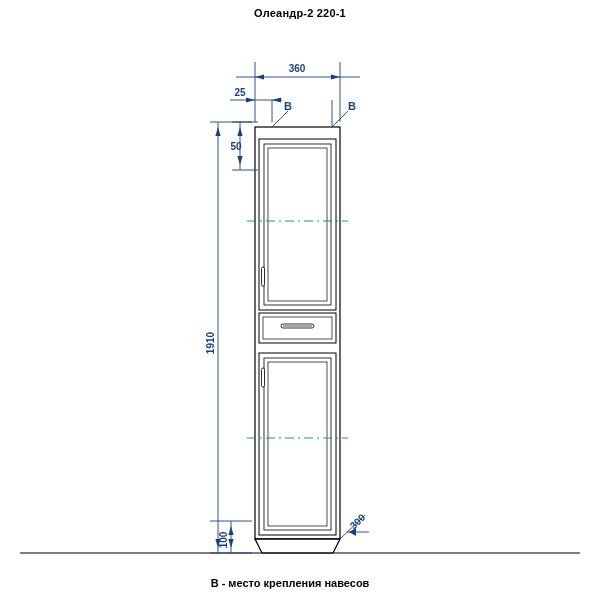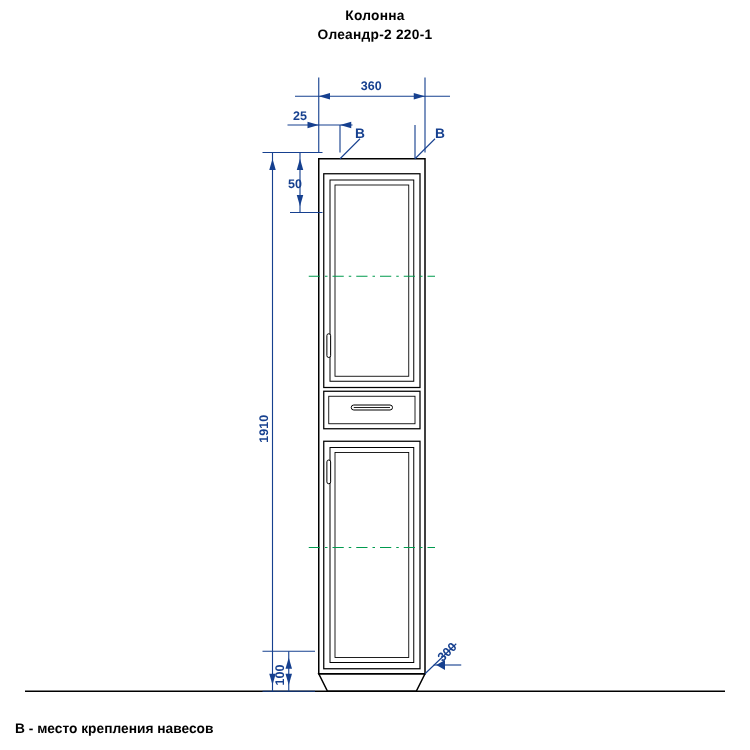--- a/index.html
+++ b/index.html
@@ -32,23 +32,23 @@
   .title-line {
     font-size: 11px;
     font-weight: bold;
     letter-spacing: 0.2px;
   }
   .footnote {
     position: absolute;
     left: 0;
     top: 577px;
     width: 580px;
+    text-align: center;
     font-size: 11px;
     font-weight: bold;
-    padding-left: 12px;
   }
   svg.drawing {
     position: absolute;
     left: 0;
     top: 0;
   }
   .dimtext {
     font-family: "Liberation Sans", sans-serif;
     font-size: 10px;
     fill: #16408f;
@@ -60,21 +60,20 @@
     fill: #16408f;
     font-weight: bold;
   }
 </style>
 </head>
 <body>
 
 <div class="stage">
 
   <div class="title-block">
-    <div class="title-line">Колонна</div>
     <div class="title-line">Олеандр-2 220-1</div>
   </div>
 
   <svg class="drawing" width="600" height="600" viewBox="0 0 600 600">
 
     <g>
 
       <rect x="255" y="127" width="85" height="412" fill="#ffffff" stroke="#000000" stroke-width="1.2"></rect>
 
       <path d="M255 539 L340 539 L333 553 L262 553 Z" fill="#ffffff" stroke="#000000" stroke-width="1.2"></path>

